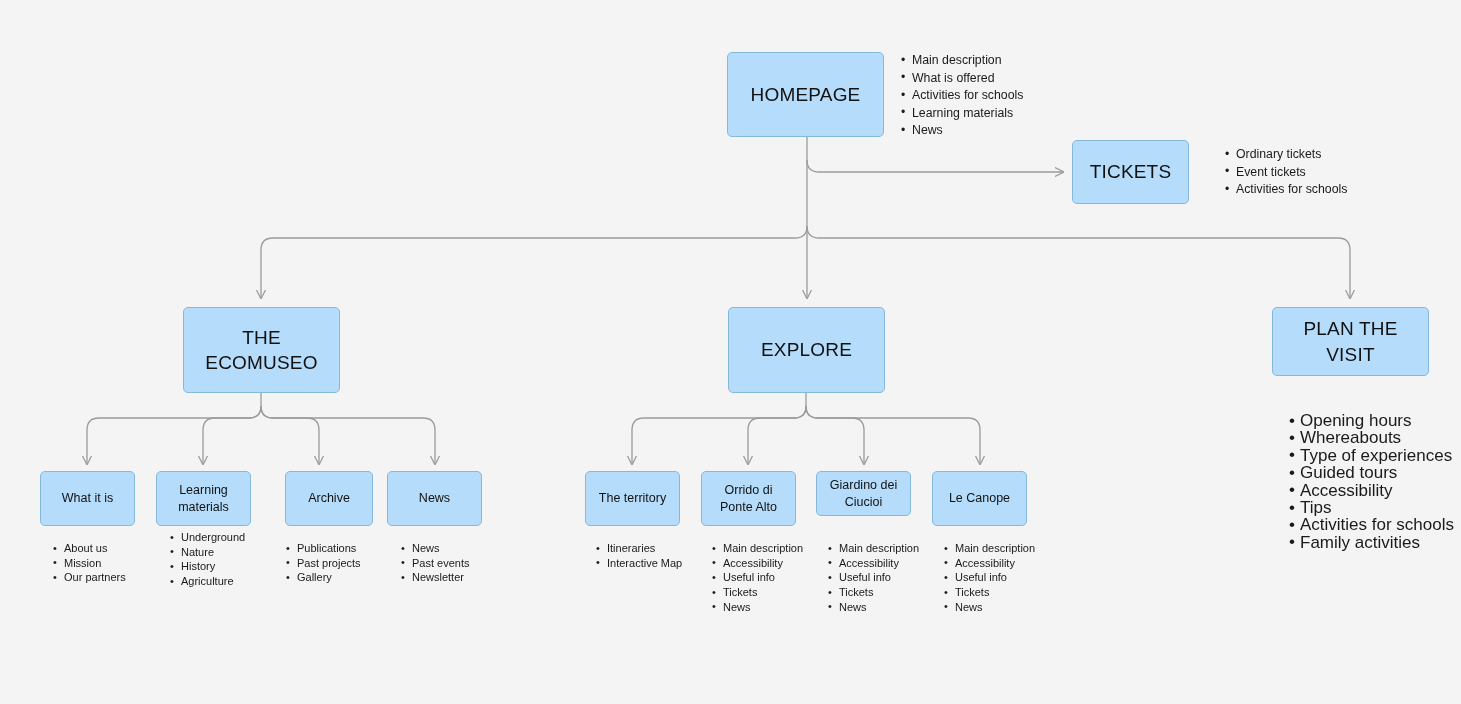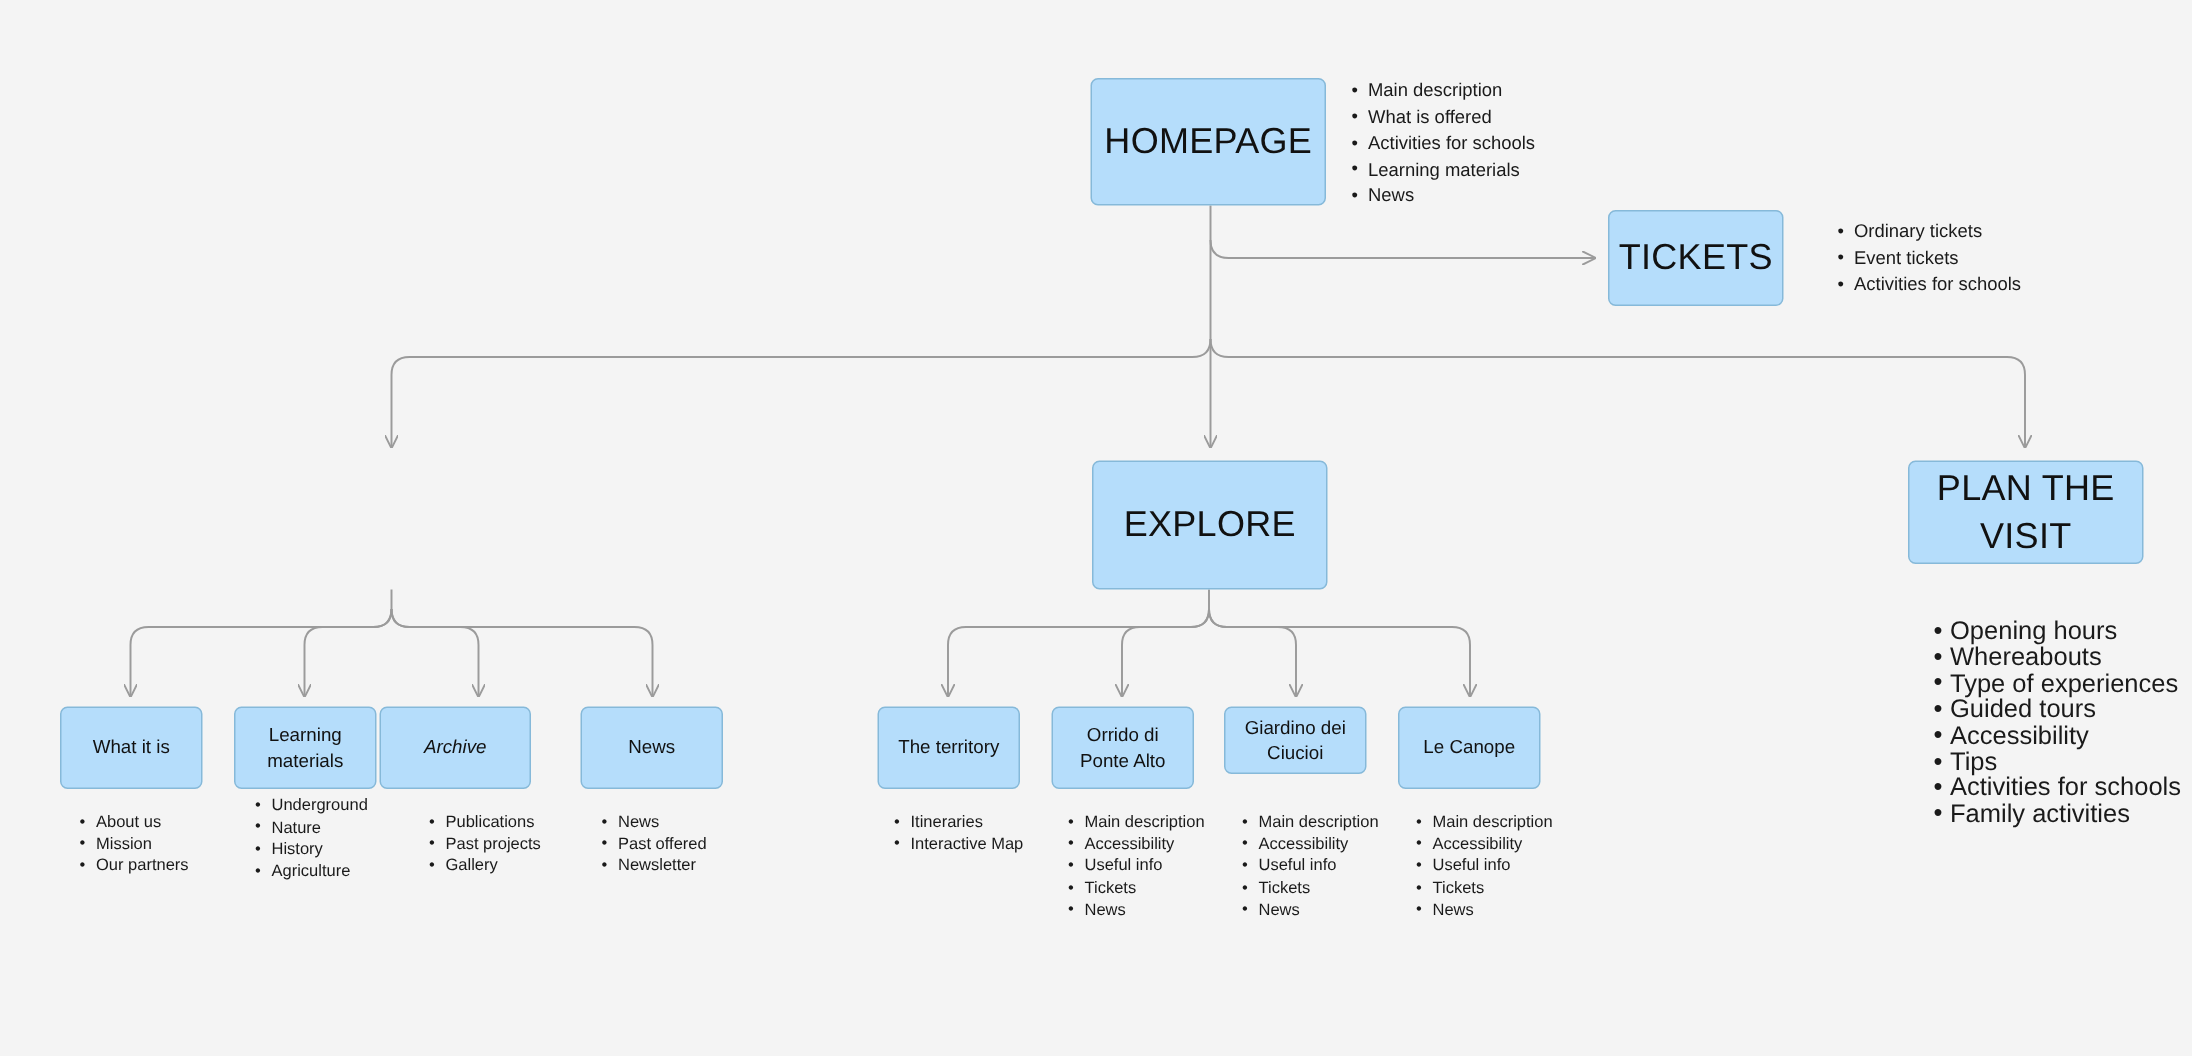--- a/index.html
+++ b/index.html
@@ -29,21 +29,21 @@
     border: 1.5px solid #86b9d9;
     border-radius: 5px;
     display: flex;
     align-items: center;
     justify-content: center;
     text-align: center;
     color: #111111;
     line-height: 1.33;
     z-index: 2;
   }
-  .node.big   { font-size: 24px; letter-spacing: 0.2px; }
+  .node.big   { font-size: 19px; letter-spacing: 0.2px; }
   .node.small { font-size: 12.5px; }
 
   .bullets {
     position: absolute;
     margin: 0;
     padding: 0;
     list-style: none;
     color: #1a1a1a;
     z-index: 2;
   }
@@ -110,20 +110,23 @@
 
   <div class="node big" style="left:1072px; top:140px; width:117px; height:64px;">
     <span>TICKETS</span>
   </div>
   <ul class="bullets lg" style="left:1224px; top:146px;">
     <li>Ordinary tickets</li>
     <li>Event tickets</li>
     <li>Activities for schools</li>
   </ul>
 
+  <div class="node big" style="left:183px; top:307px; width:157px; height:86px; padding:0 14px;">
+    <span>THE ECOMUSEO</span>
+  </div>
 
   <div class="node big" style="left:728px; top:307px; width:157px; height:86px;">
     <span>EXPLORE</span>
   </div>
 
   <div class="node big" style="left:1272px; top:307px; width:157px; height:69px; padding:0 14px;">
     <span>PLAN THE VISIT</span>
   </div>
   <ul class="bullets md" style="left:1288px; top:412px;">
     <li>Opening hours</li>
@@ -148,35 +151,35 @@
   <div class="node small" style="left:156px; top:471px; width:95px; height:55px; padding:0 8px;">
     <span>Learning materials</span>
   </div>
   <ul class="bullets sm" style="left:169px; top:530px;">
     <li>Underground</li>
     <li>Nature</li>
     <li>History</li>
     <li>Agriculture</li>
   </ul>
 
-  <div class="node small" style="left:253px; top:471px; width:101px; height:55px;font-style:italic;">
+  <div class="node small" style="left:285px; top:471px; width:88px; height:55px;">
     <span>Archive</span>
   </div>
   <ul class="bullets sm" style="left:285px; top:541px;">
     <li>Publications</li>
     <li>Past projects</li>
     <li>Gallery</li>
   </ul>
 
   <div class="node small" style="left:387px; top:471px; width:95px; height:55px;">
     <span>News</span>
   </div>
   <ul class="bullets sm" style="left:400px; top:541px;">
     <li>News</li>
-    <li>Past offered</li>
+    <li>Past events</li>
     <li>Newsletter</li>
   </ul>
 
   <div class="node small" style="left:585px; top:471px; width:95px; height:55px;">
     <span>The territory</span>
   </div>
   <ul class="bullets sm" style="left:595px; top:541px;">
     <li>Itineraries</li>
     <li>Interactive Map</li>
   </ul>

